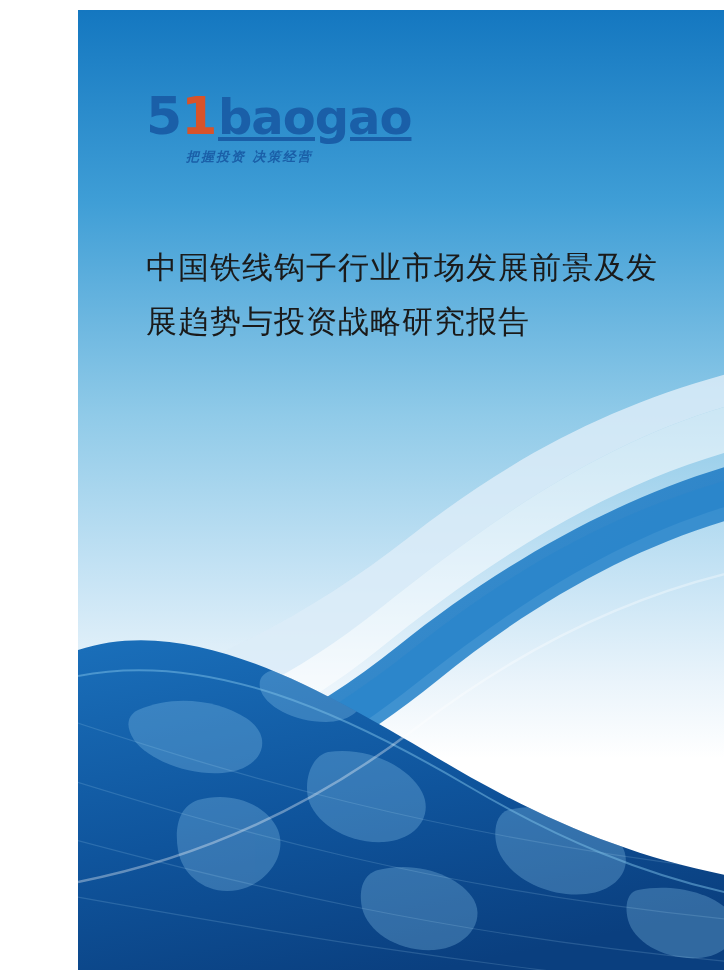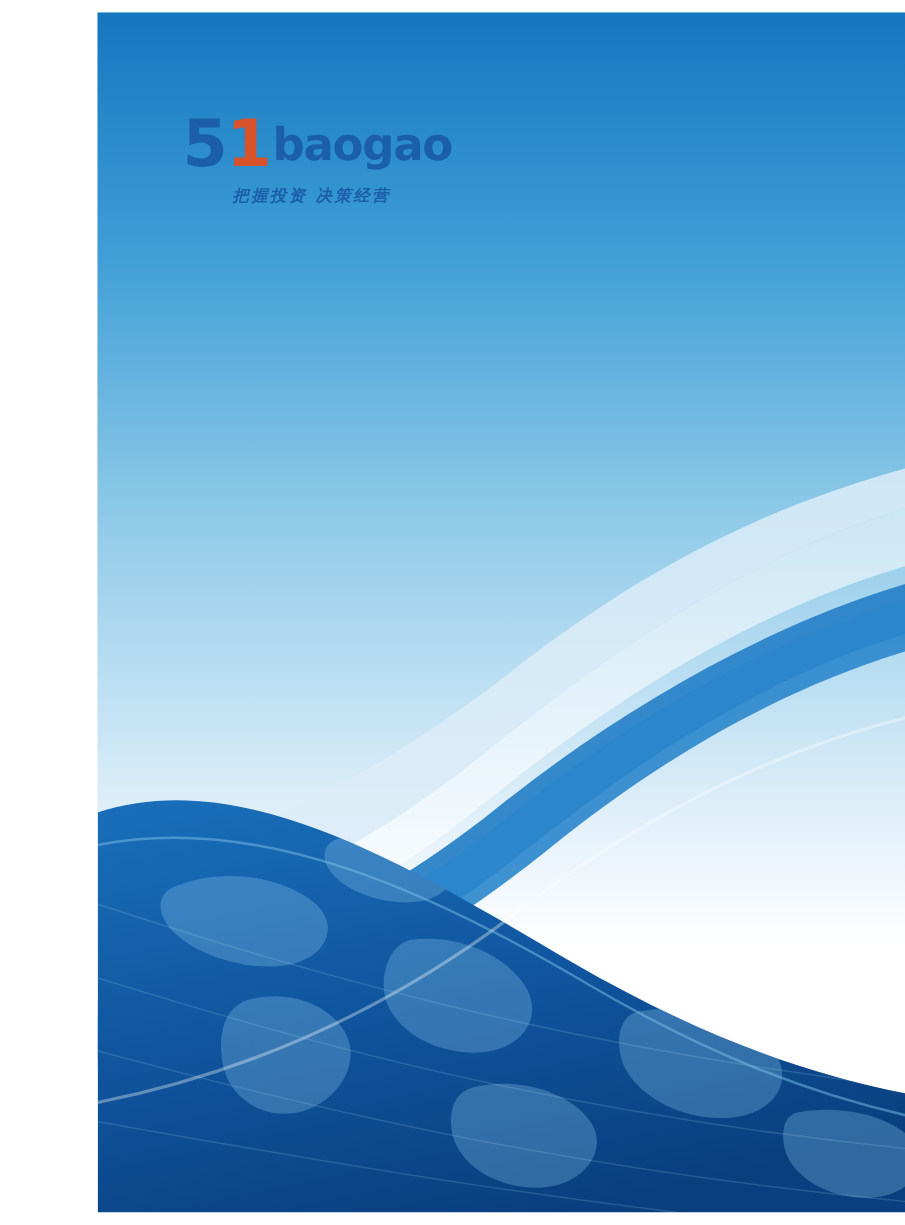--- a/index.html
+++ b/index.html
@@ -55,26 +55,27 @@
     letter-spacing: -1px;
     font-family: "DejaVu Sans", sans-serif;
   }
   .logo-mark .digit-1 {
     color: #1a5fa8;
   }
   .logo-word {
     position: absolute;
     left: 72px;
     top: 2px;
-    font-size: 36px;
+    font-size: 48px;
     line-height: 50px;
     font-weight: bold;
     color: #1a5fa8;
     font-family: "DejaVu Sans", sans-serif;
     letter-spacing: -1px;
+    text-decoration: underline;
   }
   .logo-tagline {
     position: absolute;
     left: 40px;
     top: 58px;
     font-size: 13px;
     letter-spacing: 2px;
     color: #1a5fa8;
     font-family: "DejaVu Sans", sans-serif;
     font-style: italic;
@@ -160,15 +161,16 @@
       <path d="M0,666 C130,640 268,704 390,776 C478,828 566,866 664,886" fill="none" stroke="#7cc0e8" stroke-width="2" opacity="0.5"></path>
       <path d="M664,560 C540,588 432,646 338,718 C236,796 122,848 0,872" fill="none" stroke="#ffffff" stroke-width="2.5" opacity="0.35"></path>
     </svg>
 
     <div class="logo-block">
       <div class="logo-mark"><span class="digit-1">5</span><span>1</span></div>
       <div class="logo-word">baogao</div>
       <div class="logo-tagline">把握投资 决策经营</div>
     </div>
 
+    <div class="cover-title">中国铁线钩子行业市场发展前景及发展趋势与投资战略研究报告</div>
 
   </div>
 </div>
 
 </body></html>

